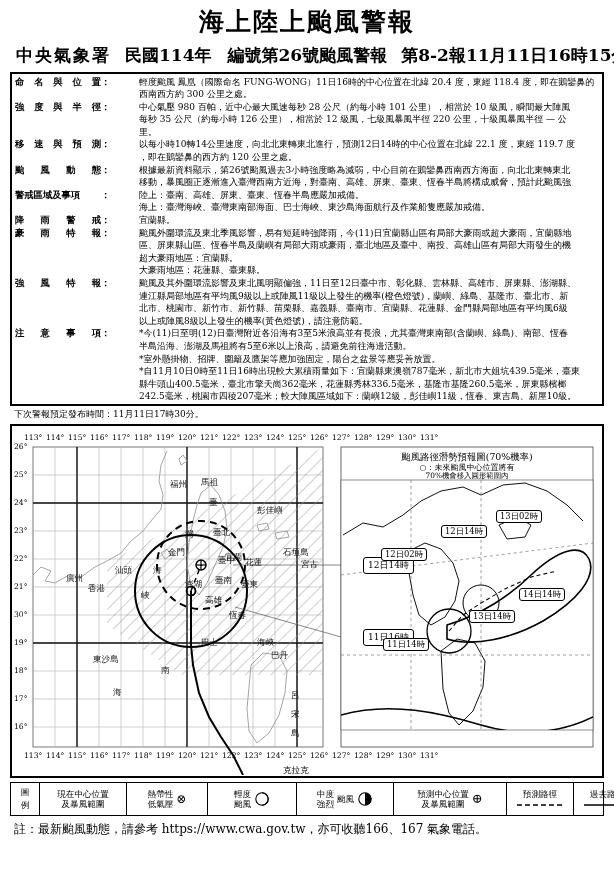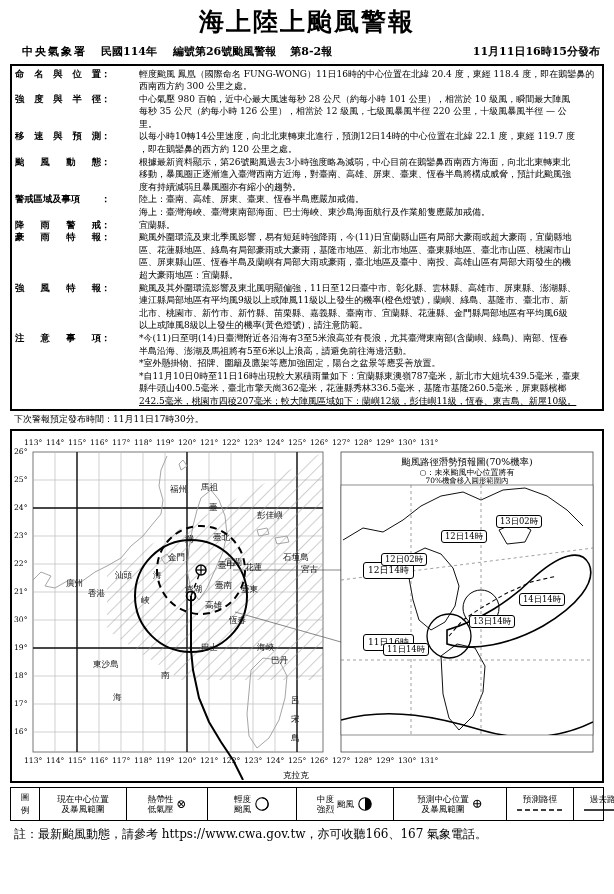--- a/index.html
+++ b/index.html
@@ -12,22 +12,22 @@
 
   
   .title{
     text-align:center;font-family:"DejaVu Serif","Liberation Serif",serif;
     font-size:25px;font-weight:bold;letter-spacing:2px;
     padding-top:8px;line-height:1.1;
   }
   .subhead{
     display:flex;align-items:baseline;
     font-family:"DejaVu Serif","Liberation Serif",serif;
-    font-size:11px;font-weight:bold;
-    margin:8px 6px 5px 14px;
+    font-size:17px;font-weight:bold;
+    margin:8px 6px 5px 8px;
     text-align:right;
   }
   .subhead .sh{white-space:nowrap;}
   .sh-agency{letter-spacing:2px;}
   .sh-year{margin-left:14px;}
   .sh-num{margin-left:16px;}
   .sh-rep{margin-left:14px;}
   .sh-time{margin-left:auto;letter-spacing:0px;}
 
   
@@ -153,21 +153,20 @@
           <div class="lbl">
             <span>颱</span>
             <span>風</span>
             <span>動</span>
             <span>態</span>
           </div>
           <div class="colon">：</div>
           <div class="val">
             <p>根據最新資料顯示，第26號颱風過去3小時強度略為減弱，中心目前在鵝鑾鼻西南西方海面，向北北東轉東北</p>
             <p style="padding-left: 0px;">移動，暴風圈正逐漸進入臺灣西南方近海，對臺南、高雄、屏東、臺東、恆春半島將構成威脅，預計此颱風強</p>
-            <p style="padding-left: 0px;">度有持續減弱且暴風圈亦有縮小的趨勢。</p>
           </div>
         </div>
         <div class="row">
           <div class="lbl tight">警戒區域及事項</div>
           <div class="colon">：</div>
           <div class="val">
             <p>陸上：臺南、高雄、屏東、臺東、恆春半島應嚴加戒備。</p>
             <p style="padding-left: 0px;">海上：臺灣海峽、臺灣東南部海面、巴士海峽、東沙島海面航行及作業船隻應嚴加戒備。</p>
           </div>
         </div>
@@ -186,23 +185,23 @@
         <div class="row">
           <div class="lbl">
             <span>豪</span>
             <span>雨</span>
             <span>特</span>
             <span>報</span>
           </div>
           <div class="colon">：</div>
           <div class="val">
             <p>颱風外圍環流及東北季風影響，易有短延時強降雨，今(11)日宜蘭縣山區有局部大豪雨或超大豪雨，宜蘭縣地</p>
-            <p style="padding-left: 0px;">區、花蓮縣地區、綠島有局部豪雨或大豪雨，基隆市地區、新北市地區、臺東縣地區、臺北市山區、桃園市山</p>
             <p style="padding-left: 0px;">區、屏東縣山區、恆春半島及蘭嶼有局部大雨或豪雨，臺北地區及臺中、南投、高雄山區有局部大雨發生的機</p>
             <p style="padding-left: 0px;">超大豪雨地區：宜蘭縣。</p>
+            <p style="padding-left: 0px;">大豪雨地區：花蓮縣、臺東縣。</p>
           </div>
         </div>
         <div class="row">
           <div class="lbl">
             <span>強</span>
             <span>風</span>
             <span>特</span>
             <span>報</span>
           </div>
           <div class="colon">：</div>
@@ -215,26 +214,26 @@
         </div>
         <div class="row">
           <div class="lbl">
             <span>注</span>
             <span>意</span>
             <span>事</span>
             <span>項</span>
           </div>
           <div class="colon">：</div>
           <div class="val">
-            <p>*今(11)日至明(14)日臺灣附近各沿海有3至5米浪高並有長浪，尤其臺灣東南部(含蘭嶼、綠島)、南部、恆春</p>
+            <p>*今(11)日至明(12)日臺灣附近各沿海有3至5米浪高並有長浪，尤其臺灣東南部(含蘭嶼、綠島)、南部、恆春</p>
             <p style="padding-left: 0px;">半島沿海、澎湖及馬祖將有5至6米以上浪高，請避免前往海邊活動。</p>
             <p style="padding-left: 0px;">*室外懸掛物、招牌、圍籬及鷹架等應加強固定，陽台之盆景等應妥善放置。</p>
             <p style="padding-left: 0px;">*自11月10日0時至11日16時出現較大累積雨量如下：宜蘭縣東澳嶺787毫米，新北市大姐坑439.5毫米，臺東</p>
             <p style="padding-left: 0px;">縣牛頭山400.5毫米，臺北市擎天崗362毫米，花蓮縣秀林336.5毫米，基隆市基隆260.5毫米，屏東縣檳榔</p>
-            <p style="padding-left: 0px; text-decoration: underline;">242.5毫米，桃園市四稜207毫米；較大陣風區域如下：蘭嶼12級，彭佳嶼11級，恆春、東吉島、新屋10級。</p>
+            <p style="padding-left: 0px;">242.5毫米，桃園市四稜207毫米；較大陣風區域如下：蘭嶼12級，彭佳嶼11級，恆春、東吉島、新屋10級。</p>
           </div>
         </div>
       </div>
   </div>
 
   <div class="footline">下次警報預定發布時間：11月11日17時30分。</div>
 
   <div class="mapouter">
     <svg class="mapsvg" width="596" height="350" viewBox="0 0 596 350">
       <defs>

